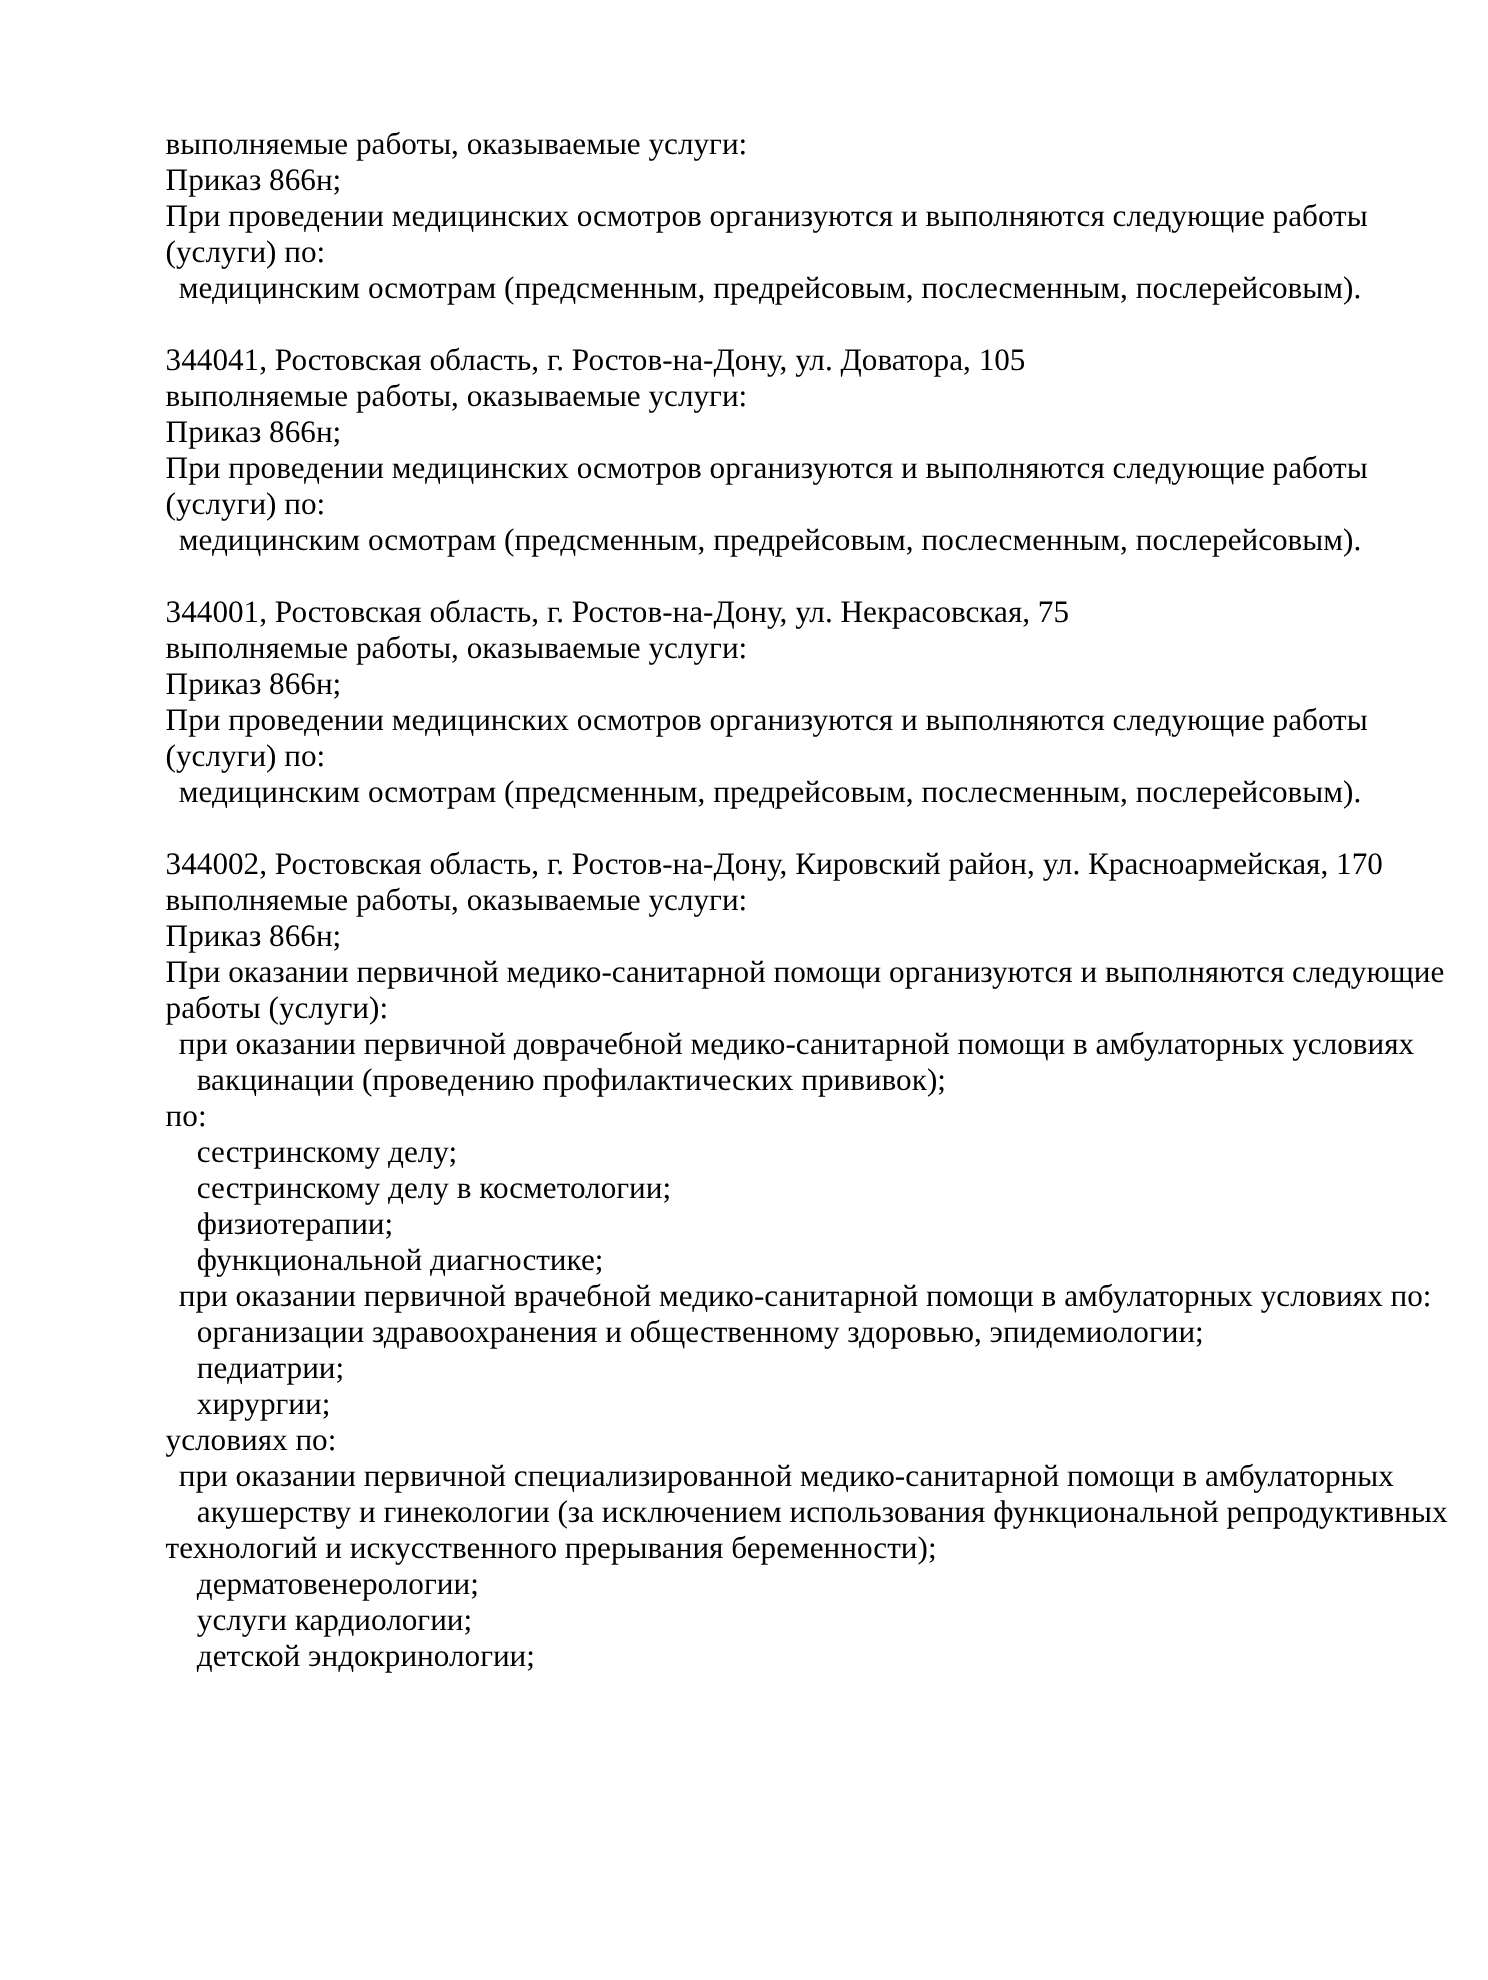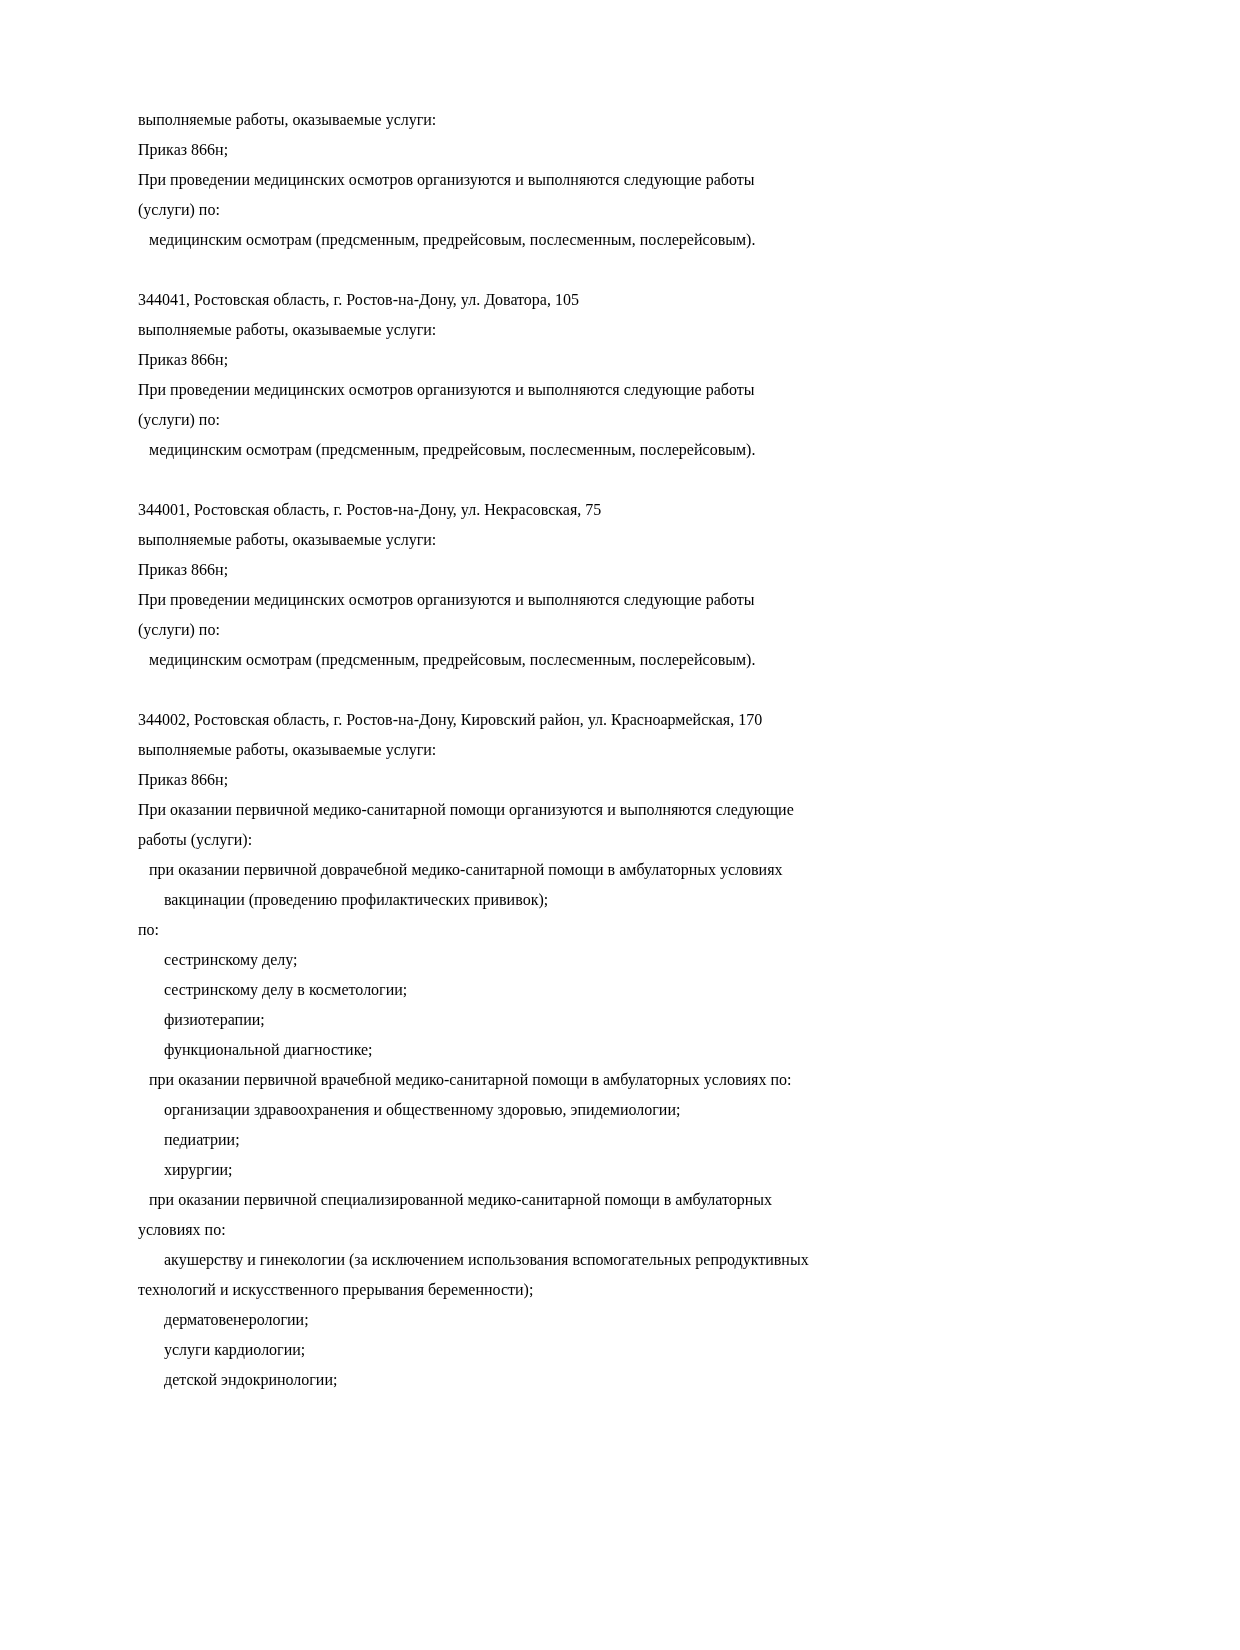--- a/index.html
+++ b/index.html
@@ -18,21 +18,21 @@
   .page {
     position: absolute;
     top: 0;
     left: 0;
     width: 1240px;
     height: 1650px;
     background: #ffffff;
   }
   .doc-body {
     padding: 105px 95px 0 138px;
-    font-size: 16px;
+    font-size: 26px;
     line-height: 30px;
   }
   .para {
     margin: 0 0 30px 0;
   }
   .para:last-child {
     margin-bottom: 0;
   }
   .line {
     white-space: pre;
@@ -80,22 +80,22 @@
         <div class="line indent-2">вакцинации (проведению профилактических прививок);</div>
         <div class="line indent-0">по:</div>
         <div class="line indent-2">сестринскому делу;</div>
         <div class="line indent-2">сестринскому делу в косметологии;</div>
         <div class="line indent-2">физиотерапии;</div>
         <div class="line indent-2">функциональной диагностике;</div>
         <div class="line indent-1">при оказании первичной врачебной медико-санитарной помощи в амбулаторных условиях по:</div>
         <div class="line indent-2">организации здравоохранения и общественному здоровью, эпидемиологии;</div>
         <div class="line indent-2">педиатрии;</div>
         <div class="line indent-2">хирургии;</div>
+        <div class="line indent-0">условиях по:</div>
         <div class="line indent-1">при оказании первичной специализированной медико-санитарной помощи в амбулаторных</div>
-        <div class="line indent-0">условиях по:</div>
-        <div class="line indent-2">акушерству и гинекологии (за исключением использования вспомогательных репродуктивных</div>
+        <div class="line indent-2">акушерству и гинекологии (за исключением использования функциональной репродуктивных</div>
         <div class="line indent-0">технологий и искусственного прерывания беременности);</div>
         <div class="line indent-2">дерматовенерологии;</div>
         <div class="line indent-2">услуги кардиологии;</div>
         <div class="line indent-2">детской эндокринологии;</div>
       </div>
     </div>
 </div>
 
 </body></html>

